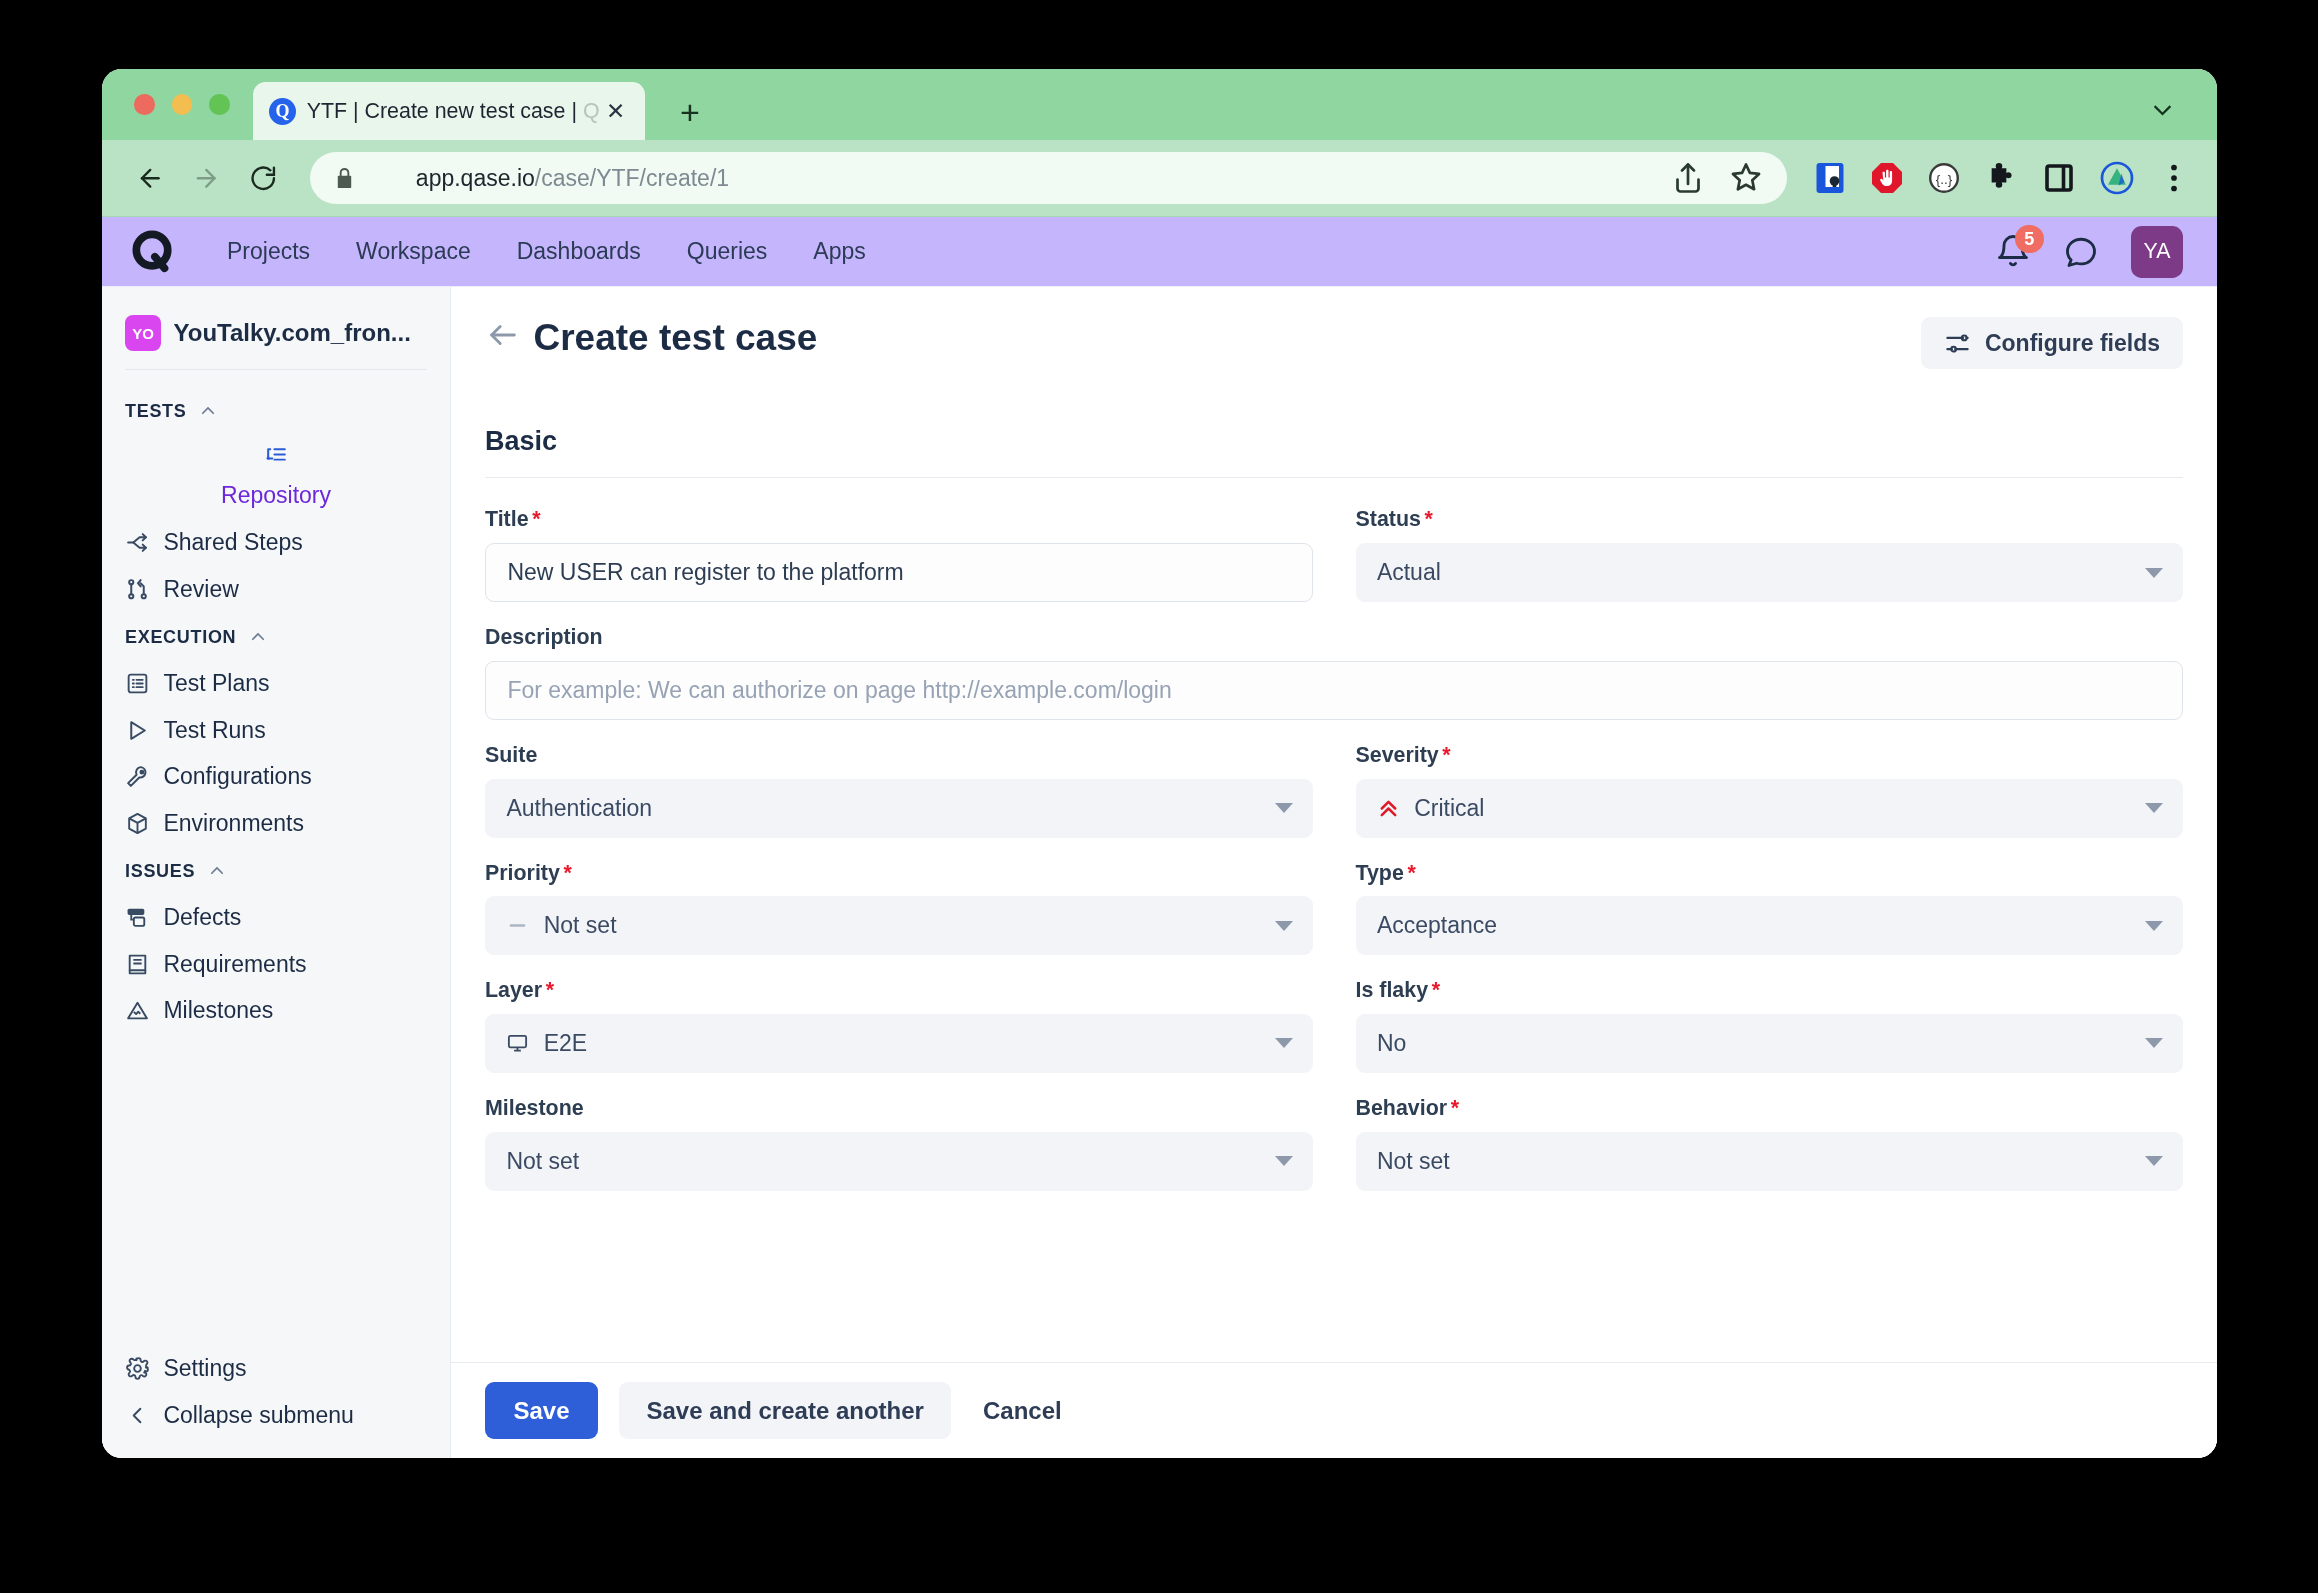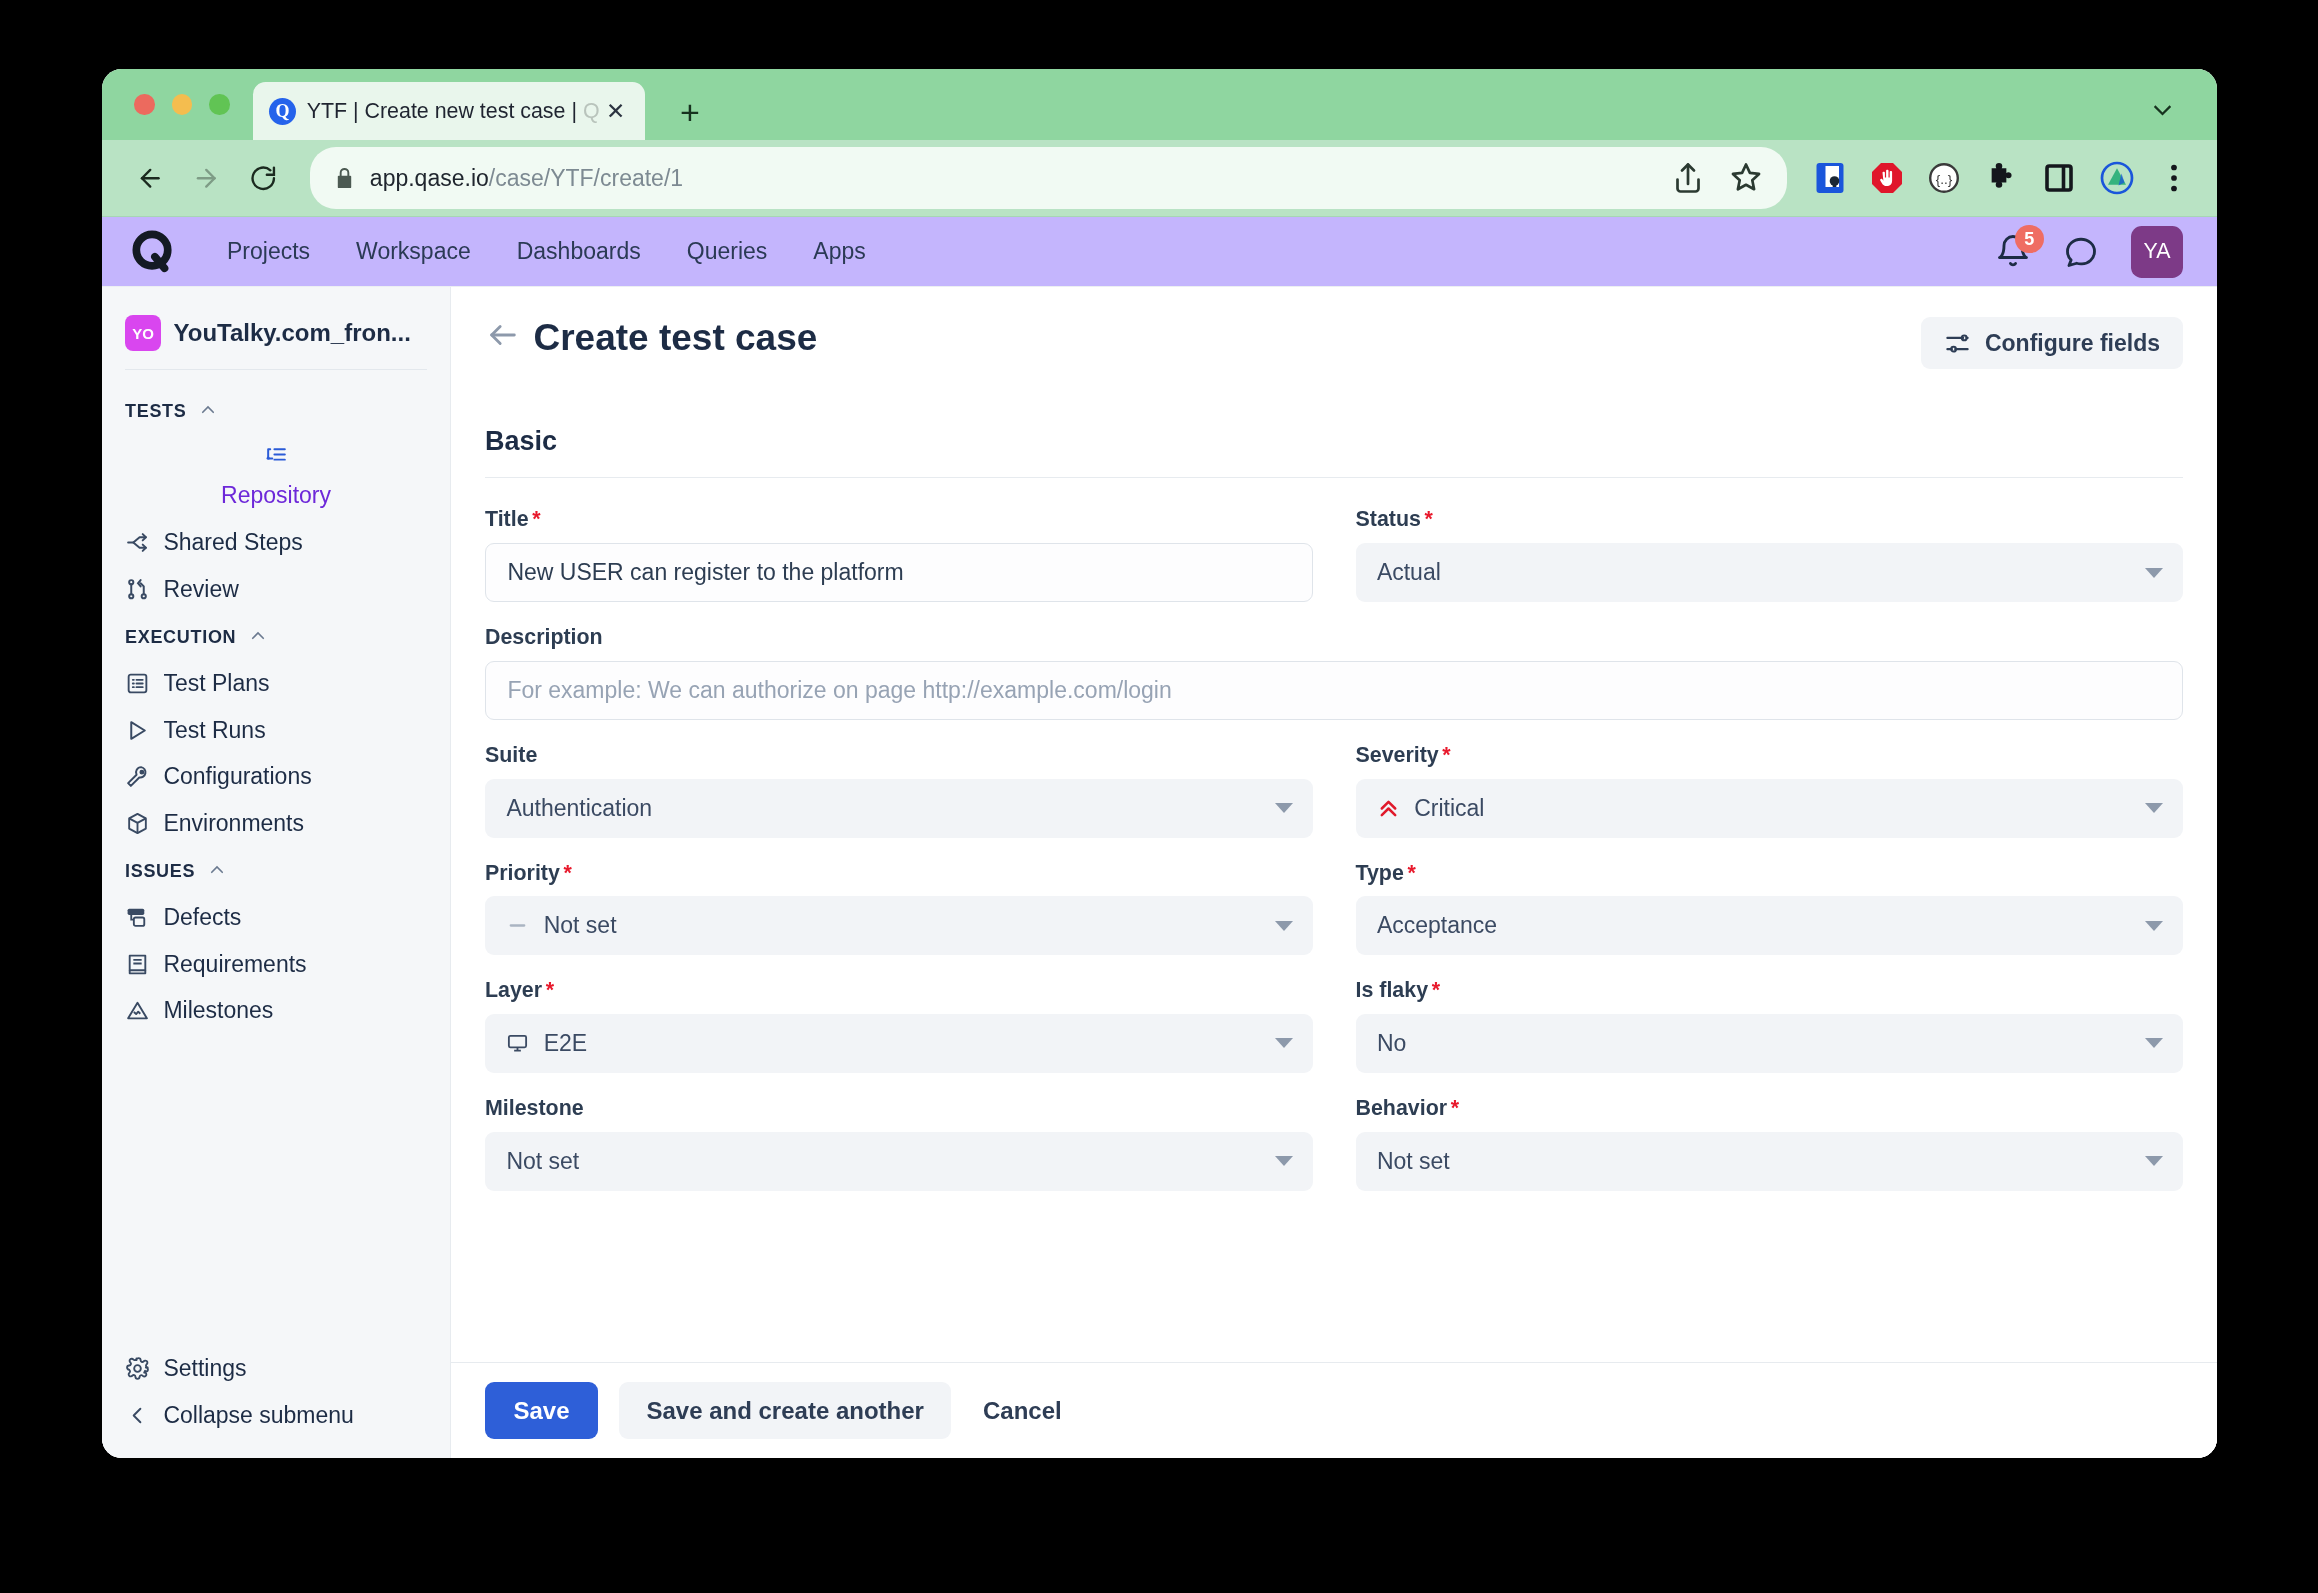--- a/index.html
+++ b/index.html
@@ -91,26 +91,26 @@
     border-bottom: 0.9px solid #a7d6b4;
   }
   .navbtn {
     width: 46px; height: 46px;
     display: flex; align-items: center; justify-content: center;
     margin-right: 10.7px;
     flex: 0 0 auto;
   }
   .urlbar {
     flex: 1 1 auto;
-    height: 62px;
+    height: 52px;
     background: #f1faf3;
     border-radius: 26px;
     display: flex; align-items: center;
     padding: 0 16px 0 23px;
-    margin-left: 12.5px; margin-right: 0;
+    margin-left: 12.5px; margin-right: 0; gap: 46px;
   }
   .lock { width: 23px; height: 23px; flex: 0 0 auto; margin-right: 14.3px; }
   .urltext { font-size: 23px; color: #20262e; white-space: nowrap; }
   .urltext .path { color: #7d8a92; }
   .url-actions { margin-left: auto; display: flex; align-items: center; gap: 21.4px; padding-right: 7.1px;}
   .ext-icons { display: flex; align-items: center; gap: 21.4px; margin-left: 25px; }
   .ext { width: 36px; height: 36px; display: flex; align-items: center; justify-content: center; flex: 0 0 auto;}
 
   
   .app {
@@ -174,21 +174,21 @@
   .project-badge {
     width: 36px; height: 36px; border-radius: 8px;
     background: #d946ef; color: #fff;
     font-size: 15px; font-weight: bold;
     display: flex; align-items: center; justify-content: center;
     flex: 0 0 auto; margin-right: 12.5px;
   }
   .project-name { font-size: 24px; color: #1d2c45; font-weight: bold; white-space: nowrap; overflow: hidden;}
   .sep { height: 0.9px; background: #e3e8ed; margin: 0 23px 16px 23px; }
   .group-title {
-    display: flex; gap: 12.5px;
+    display: flex; align-items: center; gap: 12.5px;
     font-size: 18px; font-weight: bold; letter-spacing: 0.7px;
     color: #1d2c45;
     padding: 14.3px 23px 12.5px 23px;
   }
   .sb-item {
     display: flex; align-items: center;
     gap: 13.4px;
     padding: 9.8px 23px;
     font-size: 23px;
     color: #1d2c45;

